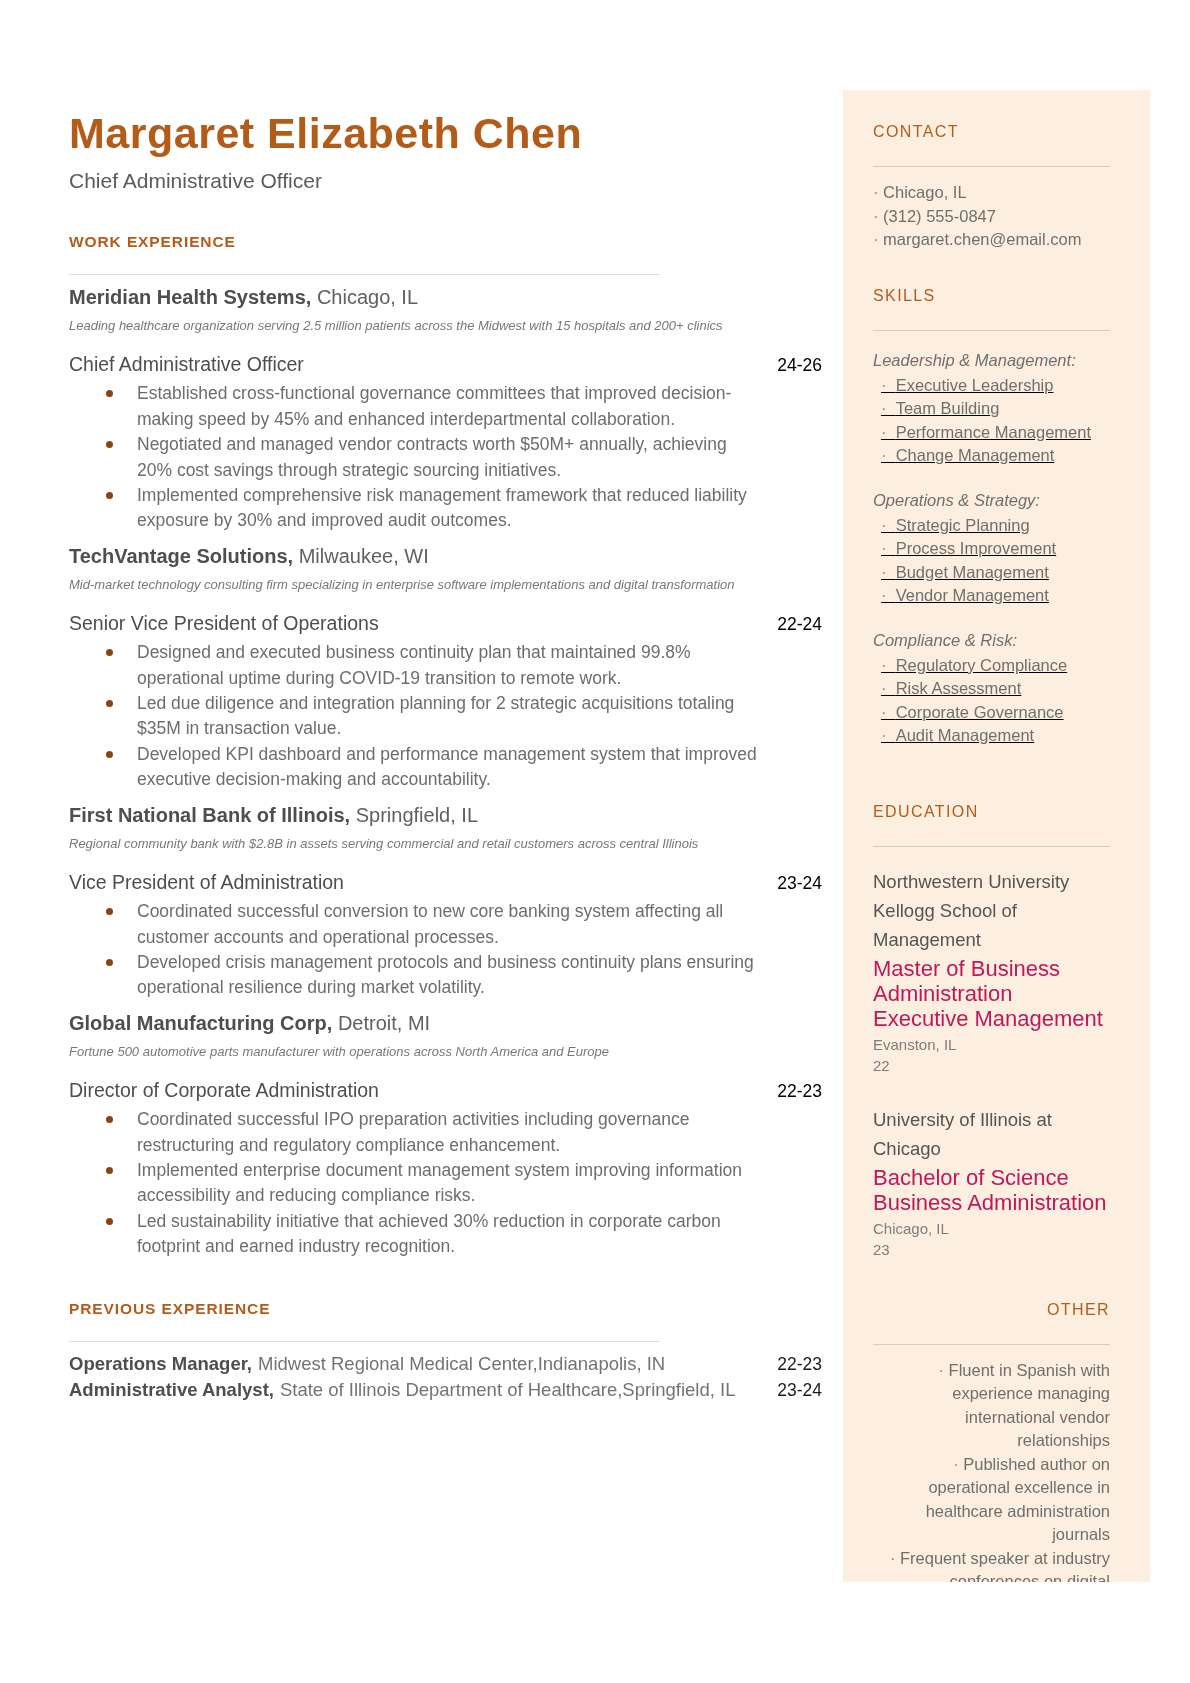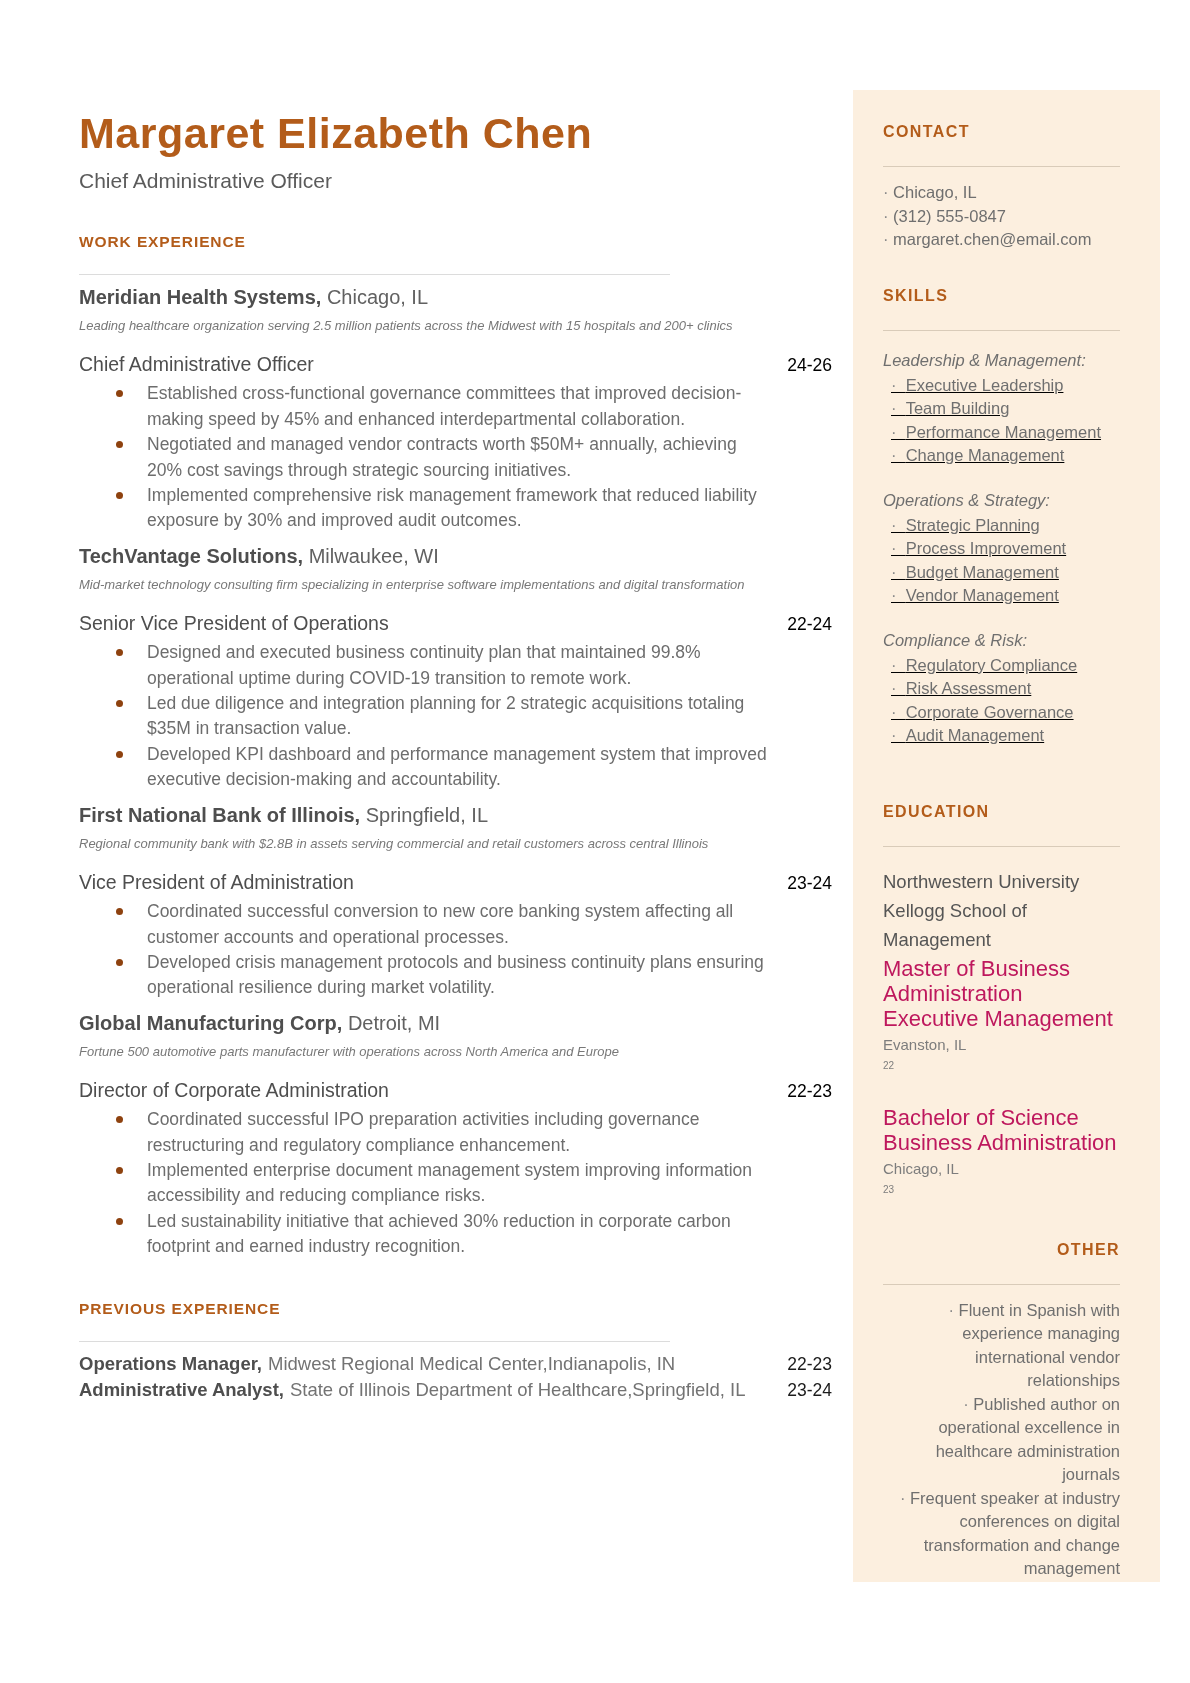--- a/index.html
+++ b/index.html
@@ -1,21 +1,21 @@
 <!DOCTYPE html>
 <html><head>
 <meta charset="utf-8">
 <style>
   html,body{margin:0;padding:0;}
   body{
     width:1190px;height:1683px;position:relative;background:#ffffff;
     font-family:"Liberation Sans", sans-serif;
     -webkit-font-smoothing:antialiased;
   }
-  .page{position:absolute;inset:0;margin-left:10px;}
+  .page{position:absolute;inset:0;}
 
   
   .main{position:absolute;left:69px;top:110px;width:753px;}
   .resume-name{
     font-size:43px;font-weight:bold;color:#b35c1a;letter-spacing:.5px;
     line-height:46px;margin:0;
   }
   .resume-title{font-size:21px;color:#5b5b5b;margin-top:13px;line-height:24px;}
   .section-heading{
     font-size:15.5px;font-weight:bold;color:#b35c1a;letter-spacing:.9px;
@@ -50,21 +50,21 @@
   .pe-org{color:#737373;margin-left:6px;}
   .pe-dates{margin-left:auto;color:#1c1c1c;font-size:17.5px;}
 
   
   .sidebar{
     position:absolute;left:843px;top:90px;width:307px;height:1492px;
     background:#fcefdf;box-sizing:border-box;padding:32px 40px 0 30px;
     overflow:hidden;
   }
   .sb-heading{
-    font-size:16px;font-weight:bold;color:#b35c1a;letter-spacing:1.4px;
+    font-size:16px;font-weight:normal;color:#b35c1a;letter-spacing:1.4px;
     line-height:19px;
   }
   .sb-rule{border:none;border-top:1px solid #d9cbb9;margin:25px 0 0 0;}
   ul.sb-list{list-style:none;margin:14px 0 0 0;padding:0;}
   ul.sb-list li{font-size:16.5px;color:#6f6f6f;line-height:23.5px;}
   ul.sb-list li::before{content:"·\00a0";color:#8a8a8a;}
   .skill-group-label{
     font-style:italic;font-size:16.5px;color:#6f6f6f;line-height:23px;
     margin-top:21px;
   }
@@ -75,21 +75,21 @@
   .sb-section-skills{margin-top:34px;}
   .sb-section-education{margin-top:54px;}
   .sb-section-other{margin-top:40px;text-align:right;}
   .skills-body{margin-top:18px;}
   .school{margin-top:20px;}
   .school:first-of-type{margin-top:18px;}
   .school + .school{margin-top:29px;}
   .school-name{font-size:18.5px;color:#555555;line-height:29px;}
   .school-degree{font-size:22px;color:#be185d;line-height:25px;margin-top:2px;}
   .school-loc{font-size:15px;color:#7d7d7d;line-height:21px;margin-top:3px;}
-  .school-year{font-size:10px;color:#7d7d7d;line-height:21px;}
+  .school-year{font-size:15px;color:#7d7d7d;line-height:21px;}
 </style>
 </head>
 <body>
 
 <div class="page">
 
   <div class="main">
 
     <div class="resume-name">Margaret Elizabeth Chen</div>
     <div class="resume-title">Chief Administrative Officer</div>
@@ -232,20 +232,21 @@
     <div class="sb-section-education">
       <div class="sb-heading">EDUCATION</div>
       <hr class="sb-rule">
       <div class="school">
         <div class="school-name">Northwestern University Kellogg School of Management</div>
         <div class="school-degree">Master of Business Administration Executive Management</div>
         <div class="school-loc">Evanston, IL</div>
         <div class="school-year">22</div>
       </div>
       <div class="school">
+        <div class="school-name">University of Illinois at Chicago</div>
         <div class="school-degree">Bachelor of Science Business Administration</div>
         <div class="school-loc">Chicago, IL</div>
         <div class="school-year">23</div>
       </div>
     </div>
 
     <div class="sb-section-other">
       <div class="sb-heading">OTHER</div>
       <hr class="sb-rule">
       <ul class="sb-list">

